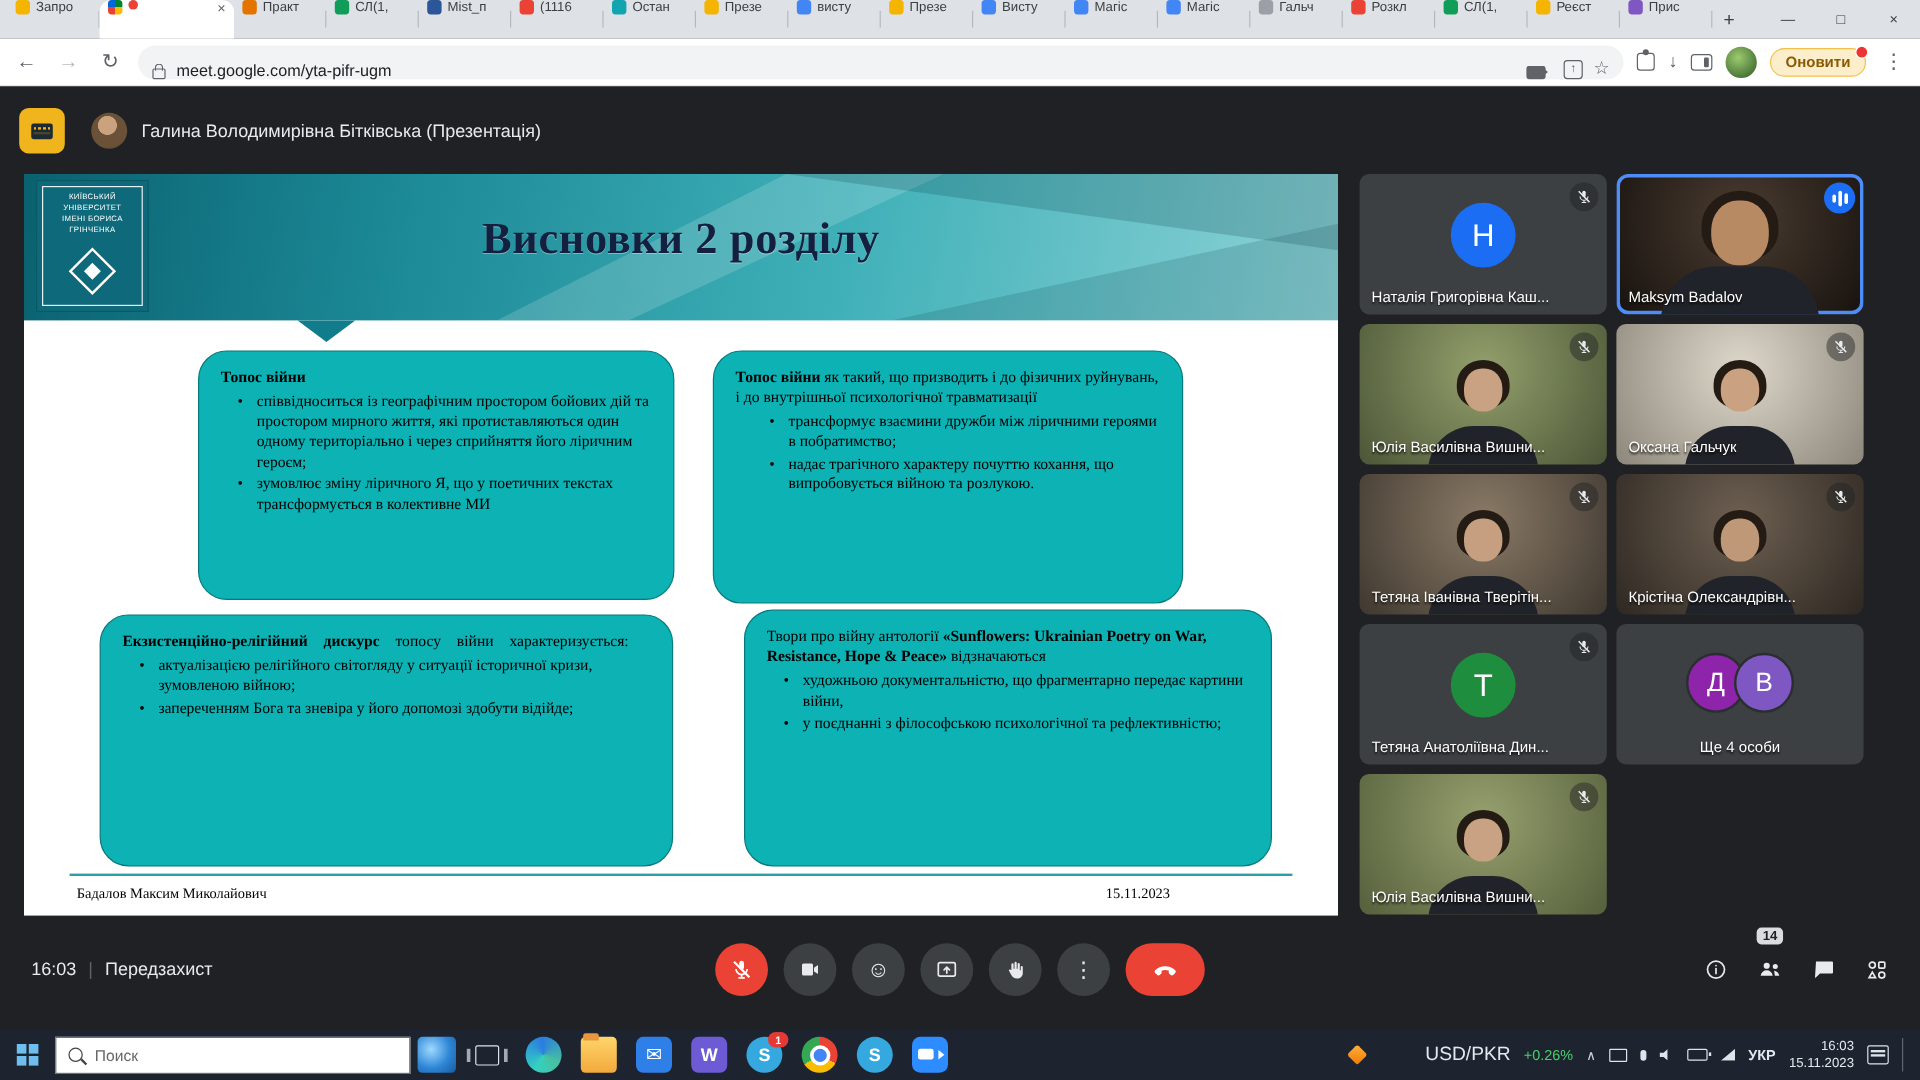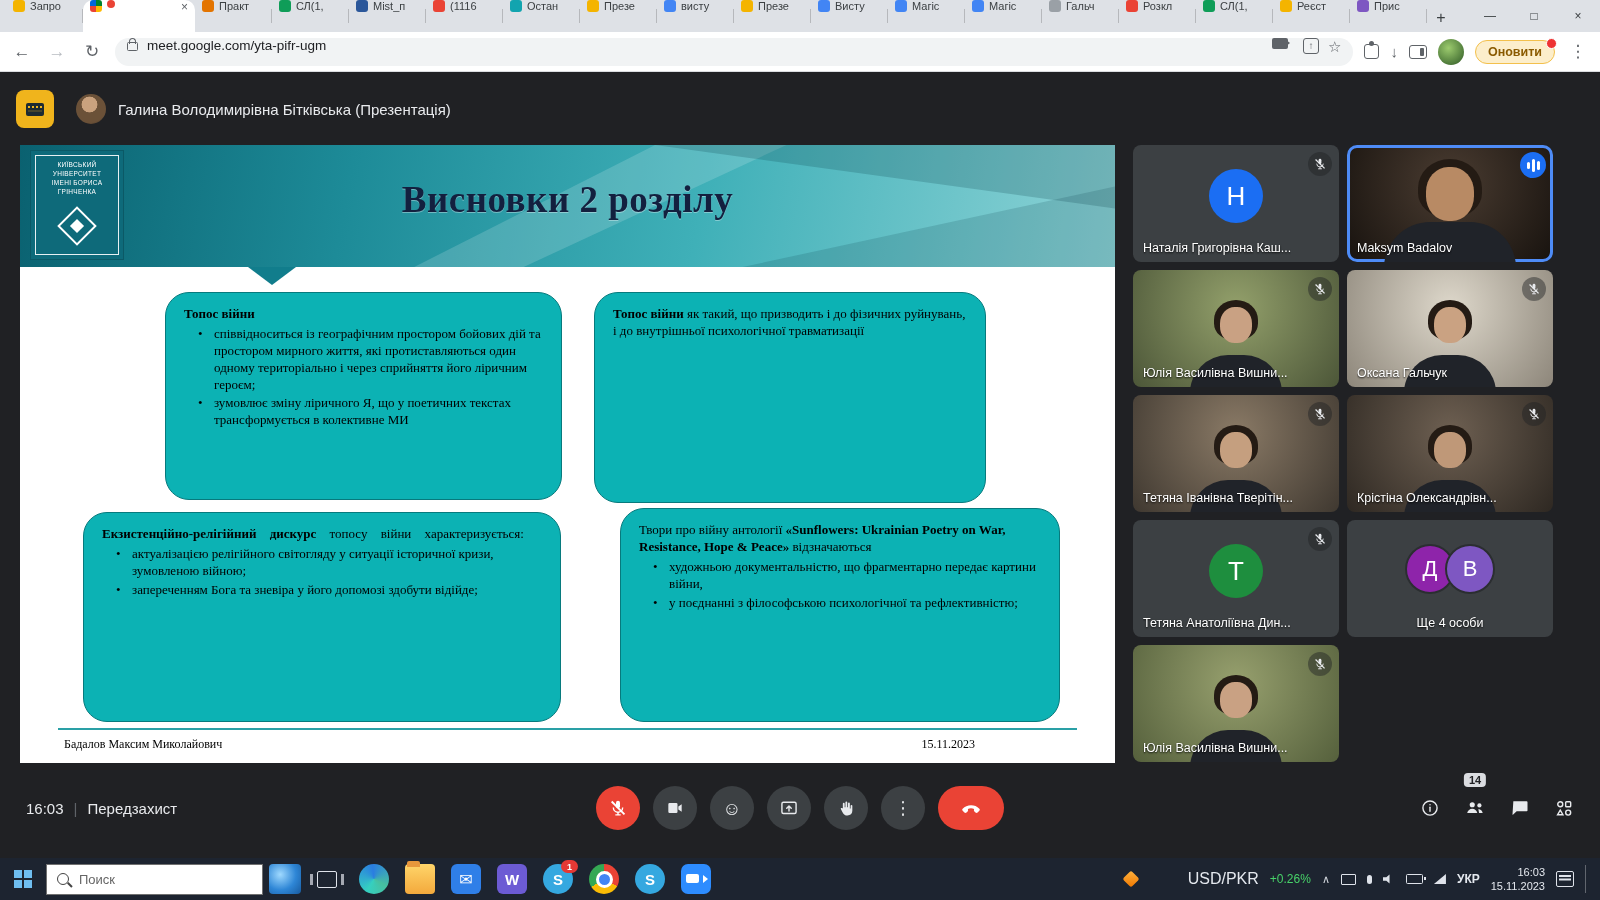--- a/index.html
+++ b/index.html
@@ -18,21 +18,21 @@
   .tlabel{overflow:hidden;white-space:nowrap;flex:1;}
   .tclose{font-size:12px;color:#5f6368;margin-left:auto;}
   .newtab{width:28px;height:28px;display:flex;align-items:center;justify-content:center;font-size:16px;color:#3c4043;}
   .wincontrols{margin-left:auto;display:flex;height:32px;}
   .wc{width:44px;display:flex;align-items:center;justify-content:center;font-size:12px;color:#3c4043;}
 
   
   .toolbar{position:absolute;top:32px;left:0;right:0;height:40px;background:#fff;display:flex;align-items:center;padding:0 10px;gap:11px;box-sizing:border-box;border-bottom:1px solid #dadce0;}
   .navbtn{color:#5f6368;font-size:17px;width:24px;text-align:center;flex:none;}
   .navbtn.dim{color:#b8bcc1;}
-  .omnibox{flex:1;height:28px;background:#f1f3f4;border-radius:14px;display:flex;align-items:flex-start;gap:9px;padding:0 12px;}
+  .omnibox{flex:1;height:28px;background:#f1f3f4;border-radius:14px;display:flex;align-items:flex-end;gap:9px;padding:0 12px;}
   .lock{width:9px;height:7px;border:1.5px solid #5f6368;border-radius:1.5px;position:relative;margin-top:4px;flex:none;}
   .lock::before{content:"";position:absolute;left:1px;top:-5px;width:5px;height:5px;border:1.5px solid #5f6368;border-bottom:0;border-radius:4px 4px 0 0;}
   .url{font-size:13.5px;color:#202124;flex:1;}
   .cam{width:16px;height:11px;background:#5f6368;border-radius:2px;position:relative;flex:none;margin-right:6px;}
   .cam::after{content:"";position:absolute;right:-6px;top:1.5px;border:4px solid transparent;border-left:5px solid #5f6368;}
   .shr{width:14px;height:14px;border:1.6px solid #5f6368;border-radius:3px;display:flex;align-items:center;justify-content:center;color:#5f6368;flex:none;}
   .shr i{font-size:10px;line-height:1;}
   .star{font-size:15px;color:#5f6368;flex:none;}
   .tbicon{color:#5f6368;font-size:15px;position:relative;flex:none;}
   .puzzle{width:13px;height:13px;border:1.6px solid #5f6368;border-radius:3px;}
@@ -118,21 +118,21 @@
   .morev{font-size:18px;line-height:1;}
   .mright{position:absolute;right:26px;top:50%;transform:translateY(-50%);display:flex;gap:24px;align-items:center;}
   .ricon{position:relative;display:flex;align-items:center;}
   .pbadge{position:absolute;top:-24px;left:50%;transform:translateX(-50%);background:#dadce0;color:#202124;font-size:11px;font-weight:700;padding:1px 5px;border-radius:4px;}
 
   
   .taskbar{position:absolute;left:0;right:0;bottom:0;height:42px;background:#1d2430;display:flex;align-items:center;z-index:6;}
   .start{width:46px;height:42px;display:flex;align-items:center;justify-content:center;}
   .winlogo{display:grid;grid-template-columns:8px 8px;grid-template-rows:8px 8px;gap:1.5px;}
   .winlogo i{background:#6fbef0;display:block;}
-  .wsearch{display:flex;align-items:center;gap:8px;width:217px;height:31px;background:#fff;border:1px solid #707070;padding:0 10px;box-sizing:border-box;}
+  .wsearch{display:flex;align-items:center;gap:8px;width:296px;height:31px;background:#fff;border:1px solid #707070;padding:0 10px;box-sizing:border-box;}
   .mag{width:10px;height:10px;border:1.6px solid #444;border-radius:50%;position:relative;flex:none;}
   .mag::after{content:"";position:absolute;width:6px;height:1.6px;background:#444;transform:rotate(45deg);right:-5px;bottom:-2px;}
   .wsearch input{border:0;outline:0;flex:1;font-size:13px;color:#333;background:transparent;font-family:"Liberation Sans",sans-serif;}
   .wsearch input::placeholder{color:#666;}
   .widget{width:32px;height:30px;border-radius:4px;margin-left:6px;background:radial-gradient(circle at 35% 35%,#9fd9ff,#2e86d6 55%,#185a9e);}
   .taskview{width:18px;height:15px;border:1.6px solid #dfe3ea;border-radius:2px;position:relative;margin:0 16px 0 16px;}
   .taskview::before,.taskview::after{content:"";position:absolute;top:2px;bottom:2px;width:3px;background:#dfe3ea;opacity:.7;}
   .taskview::before{left:-8px;}.taskview::after{right:-8px;}
   .apps{display:flex;gap:16px;margin-left:6px;align-items:center;}
   .app{width:30px;height:30px;position:relative;display:flex;align-items:center;justify-content:center;border-radius:6px;}
@@ -309,20 +309,24 @@
       <div>
           <div class="tbox box1">
             <div class="btitle"><span class="bold">Топос війни</span></div>
             <ul class="blist">
               <li>співвідноситься із географічним простором бойових дій та простором мирного життя, які протиставляються один одному територіально і через сприйняття його ліричним героєм;</li>
               <li>зумовлює зміну ліричного Я, що у поетичних текстах трансформується в колективне МИ</li>
             </ul>
           </div>
           <div class="tbox box2">
             <div class="btitle"><span class="bold">Топос війни</span><span> як такий, що призводить і до фізичних руйнувань, і до внутрішньої психологічної травматизації</span></div>
+            <ul class="blist">
+              <li>трансформує взаємини дружби між ліричними героями в побратимство;</li>
+              <li>надає трагічного характеру почуттю кохання, що випробовується війною та розлукою.</li>
+            </ul>
           </div>
           <div class="tbox box3">
             <div class="btitle"><span class="bold">Екзистенційно-релігійний дискурс</span><span> топосу війни характеризується:</span></div>
             <ul class="blist">
               <li>актуалізацією релігійного світогляду у ситуації історичної кризи, зумовленою війною;</li>
               <li>запереченням Бога та зневіра у його допомозі здобути відійде;</li>
             </ul>
           </div>
           <div class="tbox box4">
             <div class="btitle"><span>Твори про війну антології </span><span class="bold">«Sunflowers: Ukrainian Poetry on War, Resistance, Hope &amp; Peace»</span><span> відзначаються</span></div>

